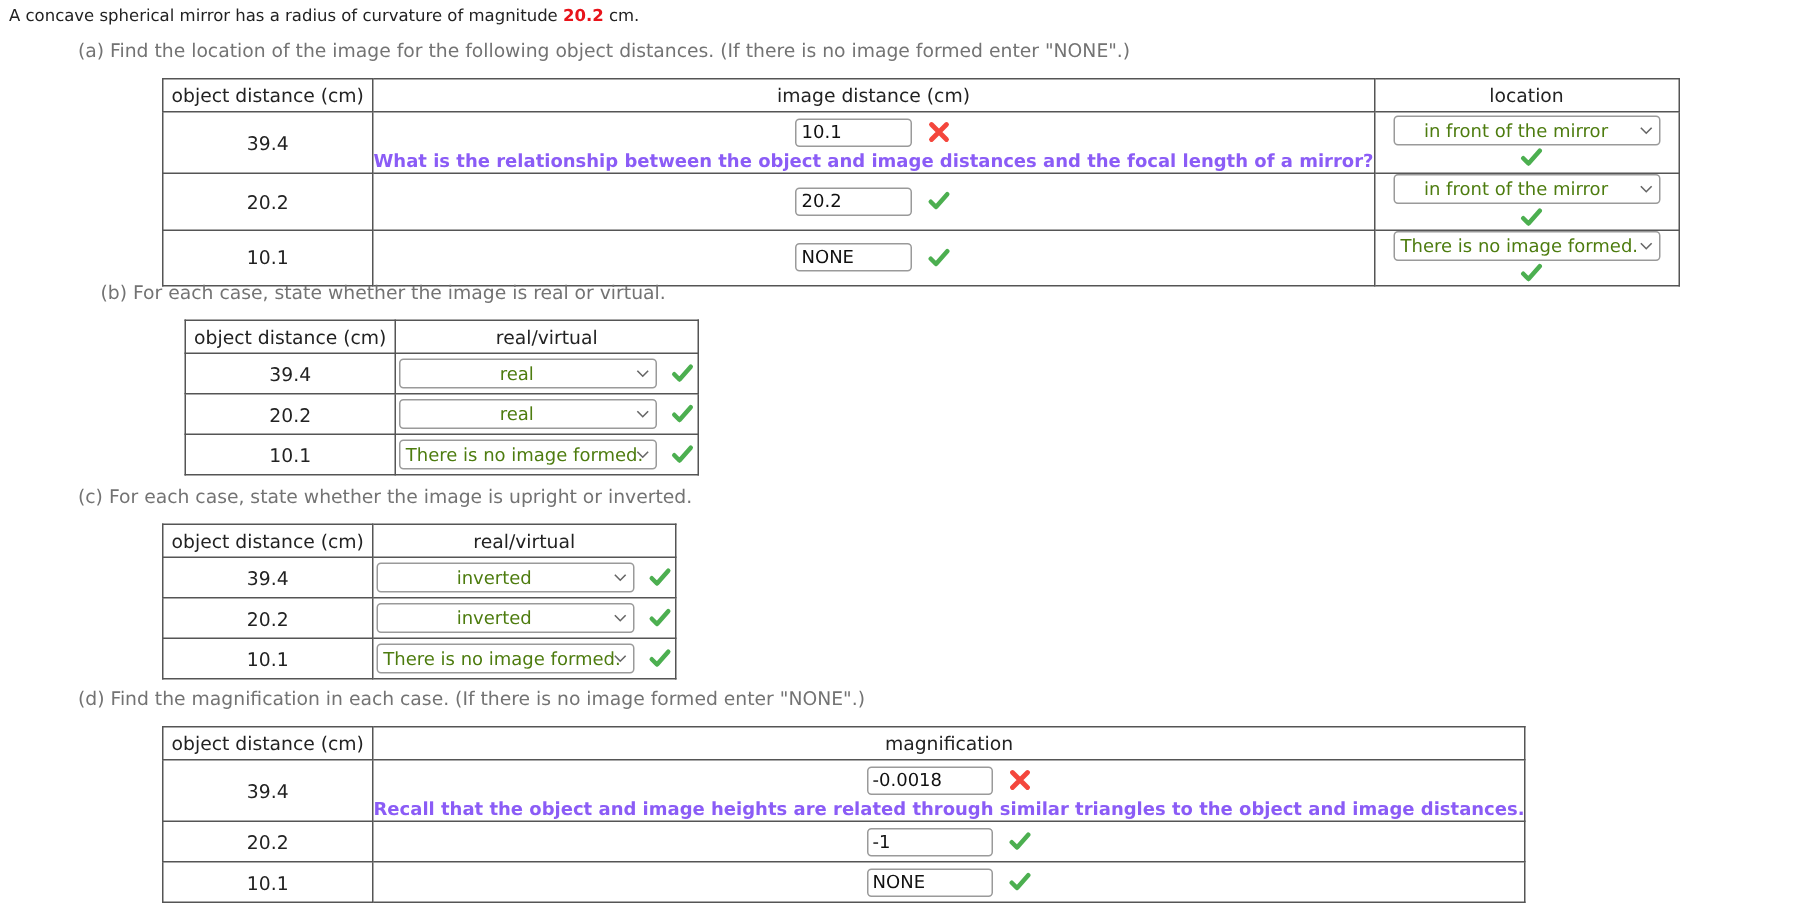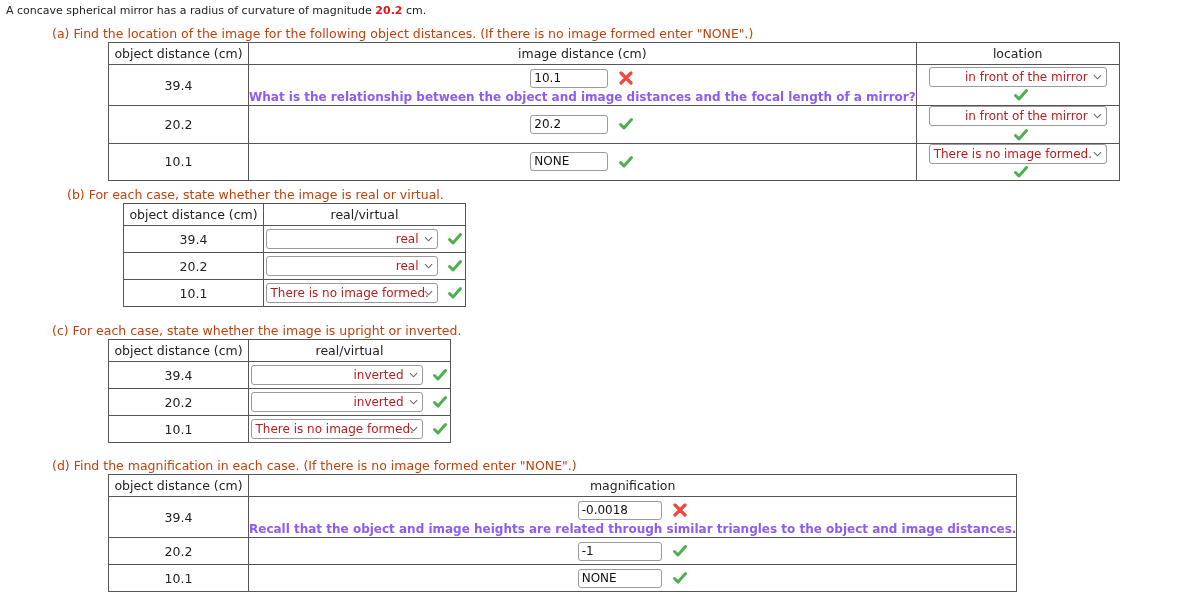--- a/index.html
+++ b/index.html
@@ -21,27 +21,27 @@
     white-space: nowrap;
   }
   .red-val { color: #e8131a; font-weight: bold; }
 
   .part { position: absolute; }
   .part-label {
     font-size: 12.5px;
     line-height: 16px;
     margin-left: 52px;
     white-space: nowrap;
-    color: #c2410c;
+    color: #737373;
   }
 
   table.qt {
     border-collapse: collapse;
     margin-left: 108px;
-    margin-top: 0;
+    margin-top: 10px;
     table-layout: fixed;
     background: #fff;
   }
   table.qt td, table.qt th {
     border: 1px solid #555555;
     padding: 0;
     font-weight: normal;
     font-size: 12.5px;
     color: #222222;
     vertical-align: middle;
@@ -88,22 +88,22 @@
     display: inline-block;
     vertical-align: middle;
     position: relative;
     width: 178px;
     height: 20px;
     line-height: 18px;
     border: 1px solid #9a9a9a;
     border-radius: 3px;
     background: #fff;
     font-size: 12px;
-    color: #b91c1c;
-    text-align: right;
+    color: #4d7c0f;
+    text-align: center;
     padding: 0 18px 0 4px;
     white-space: nowrap;
     overflow: hidden;
   }
   .selbox.narrow { width: 172px; }
   .selbox .chev {
     position: absolute;
     right: 4px; top: 50%;
     transform: translateY(-50%);
     width: 9px; height: 9px;

